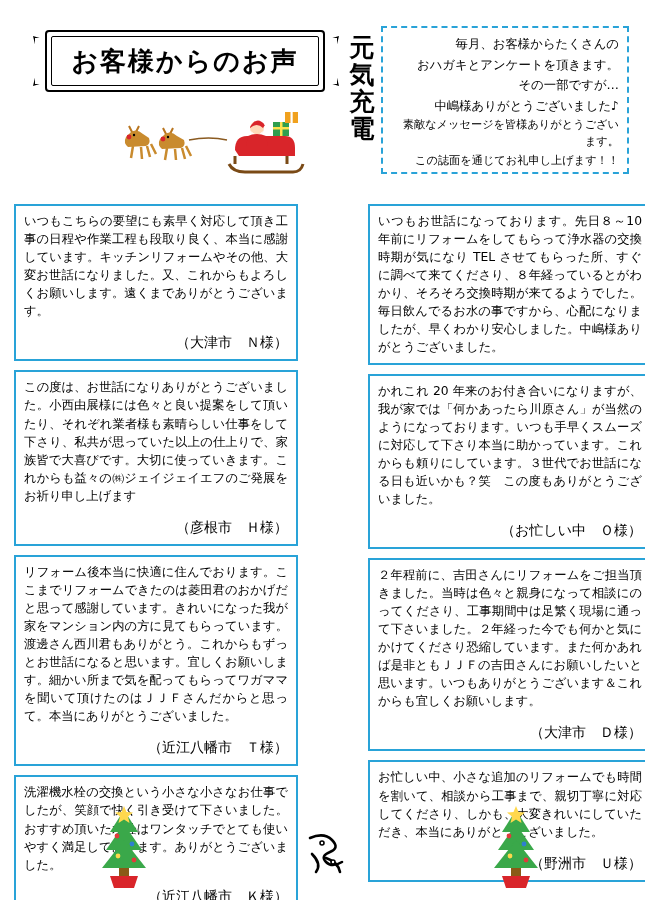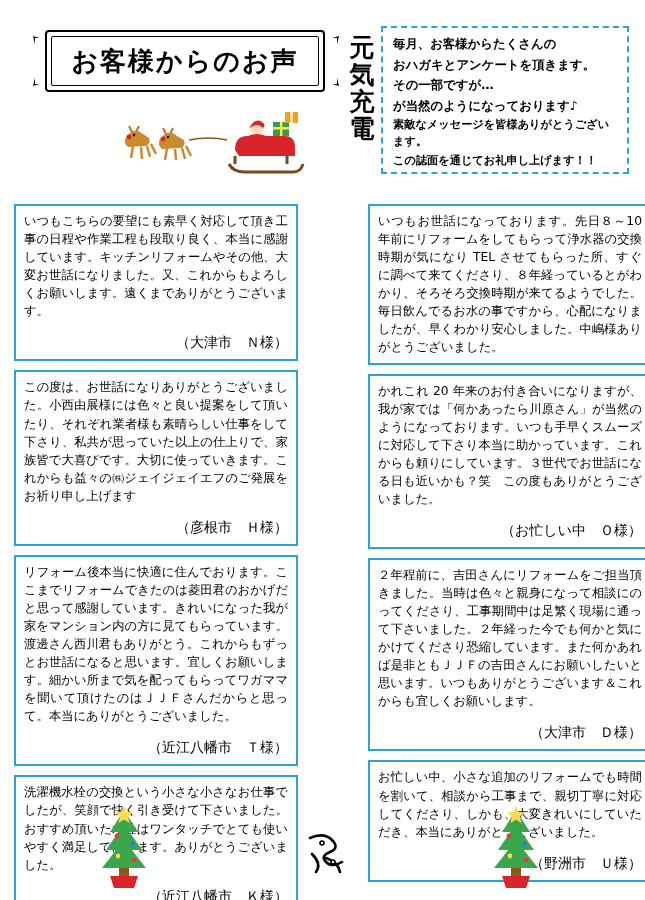--- a/index.html
+++ b/index.html
@@ -86,21 +86,22 @@
     border: 2px dashed #29a3d8;
     box-sizing: border-box;
     padding: 7px 8px 0 10px;
     background: #fff;
   }
   .intro-box p {
     margin: 0 0 2px 0;
     font-size: 12.4px;
     line-height: 1.5;
     font-family: "DejaVu Sans", sans-serif;
-    font-weight: bold;
+    font-weight: normal;
+    text-align: right;
   }
   .intro-box p.small {
     font-size: 11.2px;
   }
 
   
   .santa-art {
     position: absolute;
     left: 112px; top: 98px;
     width: 230px; height: 80px;
@@ -165,21 +166,21 @@
     <span>元</span>
     <span>気</span>
     <span>充</span>
     <span>電</span>
   </div>
 
   <div class="intro-box">
     <p>毎月、お客様からたくさんの</p>
     <p>おハガキとアンケートを頂きます。</p>
     <p>その一部ですが…</p>
-    <p>が当然のようになっております♪</p>
+    <p>中嶋様ありがとうございました♪</p>
     <p class="small">素敵なメッセージを皆様ありがとうございます。</p>
     <p class="small">この誌面を通じてお礼申し上げます！！</p>
   </div>
 
   <svg class="santa-art" viewBox="0 0 230 80">
 
     <g transform="translate(2,26)">
       <path d="M8 2 L12 10 M18 2 L14 10" stroke="#b9751f" stroke-width="2" fill="none"></path>
       <path d="M10 8 q6 -4 12 2 l6 4 q2 6 -3 8 l-18 1 q-5 -4 -2 -10z" fill="#c98b2e"></path>
       <path d="M12 22 l-2 12 M20 23 l1 12 M26 22 l3 11 M30 20 l5 10" stroke="#c98b2e" stroke-width="2.5" fill="none"></path>

